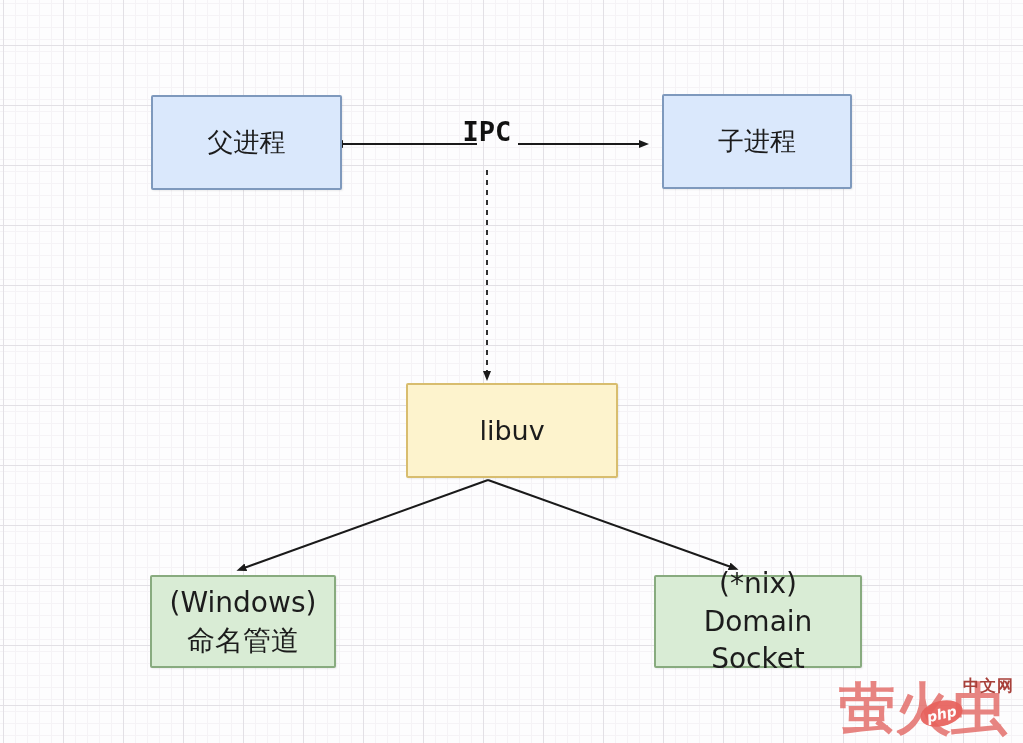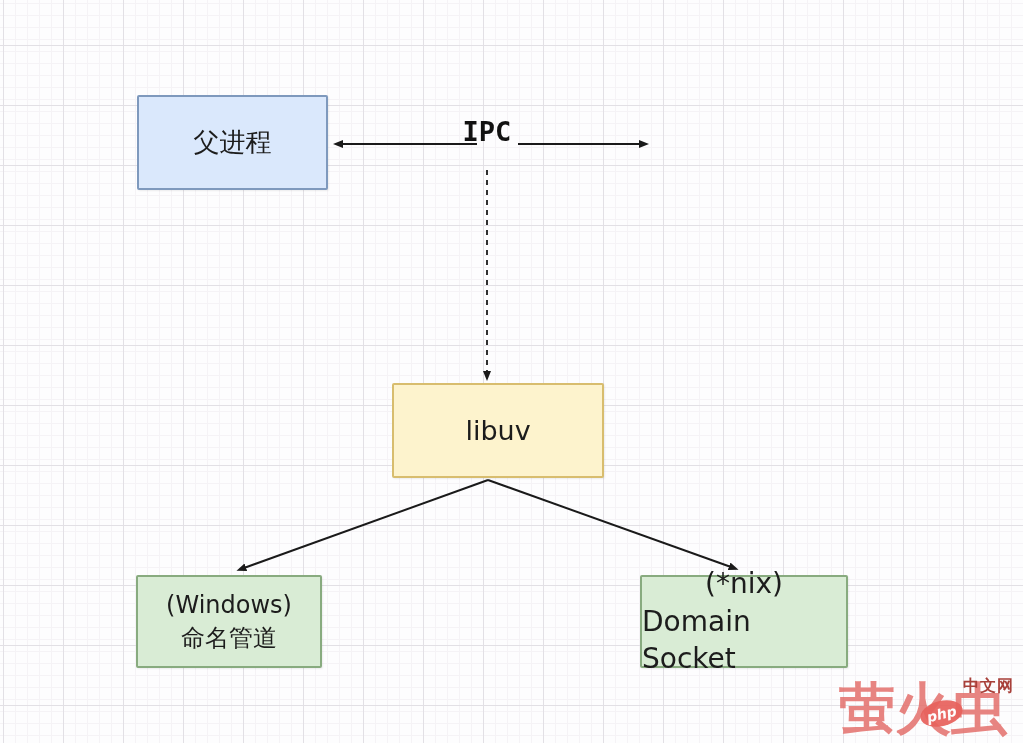--- a/index.html
+++ b/index.html
@@ -31,27 +31,29 @@
   }
   .node {
     position: absolute;
     box-sizing: border-box;
     border: 2px solid;
     border-radius: 2px;
     display: flex;
     flex-direction: column;
     align-items: center;
     justify-content: center;
+    text-align: center;
     color: #1c1c1c;
     box-shadow: 1px 1px 2px rgba(0,0,0,0.07);
+    margin-left: 14px;
   }
   .node-parent  { left: 137px; top:  95px; width: 191px; height: 95px; background: #dae8fc; border-color: #7e99bd; font-size: 26px; }
   .node-child   { left: 648px; top:  94px; width: 190px; height: 95px; background: #dae8fc; border-color: #7e99bd; font-size: 26px; }
   .node-libuv   { left: 392px; top: 383px; width: 212px; height: 95px; background: #fdf3cd; border-color: #d8bd6e; font-size: 27px; }
-  .node-windows { left: 136px; top: 575px; width: 186px; height: 93px; background: #d9ecd5; border-color: #88ab7f; font-size: 24px; line-height: 1.35; }
+  .node-windows { left: 136px; top: 575px; width: 186px; height: 93px; background: #d9ecd5; border-color: #88ab7f; font-size: 28px; line-height: 1.35; }
   .node-nix     { left: 640px; top: 575px; width: 208px; height: 93px; background: #d9ecd5; border-color: #88ab7f; font-size: 28px; line-height: 1.35; }
   .edge-label-ipc {
     position: absolute;
     left: 452px; top: 116px;
     width: 70px;
     text-align: center;
     font-family: "DejaVu Sans Mono", "Liberation Mono", monospace;
     font-size: 27px;
     font-weight: bold;
     color: #111111;
@@ -115,20 +117,23 @@
 
     <line x1="488" y1="480" x2="244" y2="568" stroke="#1a1a1a" stroke-width="2" marker-end="url(#arrowhead)"></line>
 
     <line x1="488" y1="480" x2="731" y2="567" stroke="#1a1a1a" stroke-width="2" marker-end="url(#arrowhead)"></line>
   </svg>
 
   <div class="node node-parent">
     <span>父进程</span>
   </div>
 
+  <div class="node node-child">
+    <span>子进程</span>
+  </div>
 
   <div class="edge-label-ipc">IPC</div>
 
   <div class="node node-libuv">
     <span>libuv</span>
   </div>
 
   <div class="node node-windows">
     <span>(Windows)</span>
     <span>命名管道</span>

